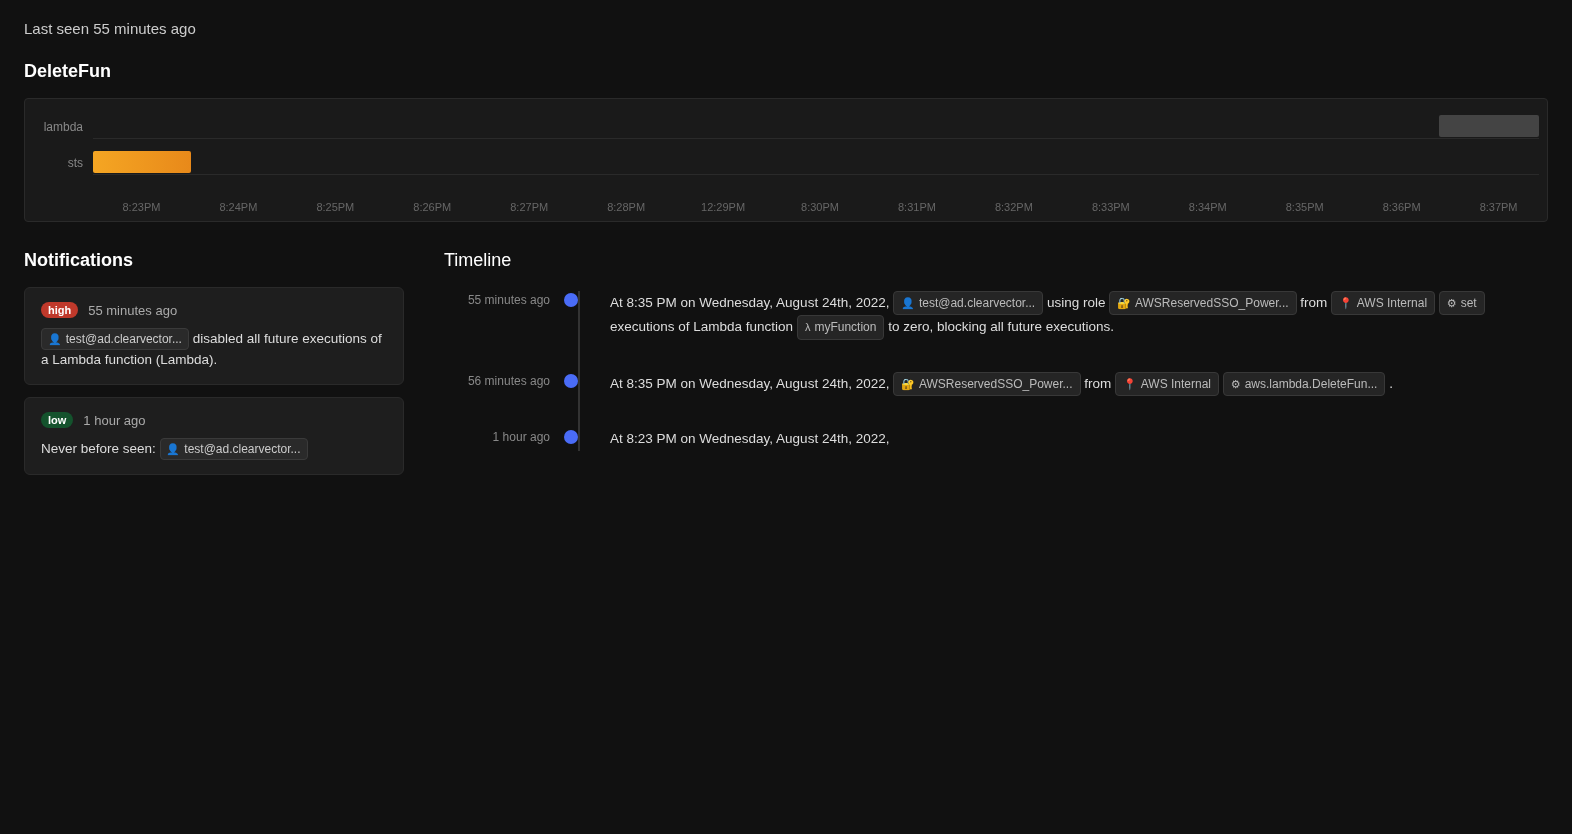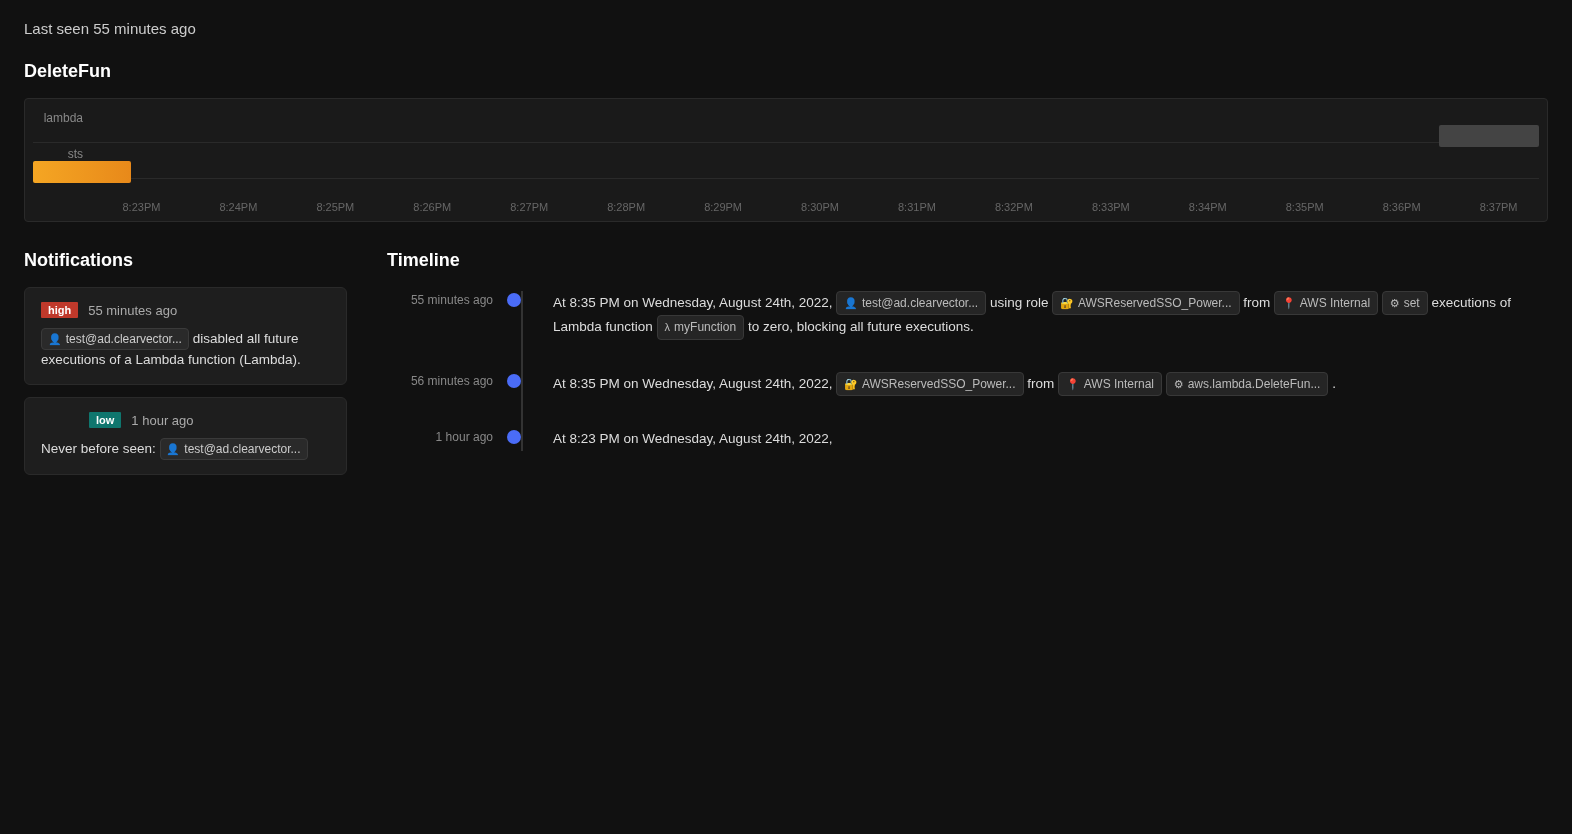--- a/index.html
+++ b/index.html
@@ -32,24 +32,24 @@
 
     .chart-container {
       background: #1a1a1a;
       border: 1px solid #2a2a2a;
       border-radius: 4px;
       padding: 12px 0 8px 0;
     }
 
     .chart-row {
       display: flex;
+      align-items: center;
       height: 32px;
       margin-bottom: 4px;
       padding: 0 8px;
-      flex-direction: column;
     }
 
     .chart-label {
       width: 60px;
       text-align: right;
       padding-right: 10px;
       color: #888;
       font-size: 12px;
       flex-shrink: 0;
     }
@@ -101,56 +101,55 @@
 
     
     .main-content {
       display: flex;
       gap: 40px;
       margin-top: 8px;
     }
 
     
     .notifications-section {
-      width: 323px;
+      width: 380px;
       flex-shrink: 0;
     }
 
     .notification-card {
       background: #1e1e1e;
       border: 1px solid #2a2a2a;
       border-radius: 6px;
       padding: 14px 16px;
       margin-bottom: 12px;
     }
 
     .notification-header {
       display: flex;
       align-items: center;
       gap: 10px;
       margin-bottom: 10px;
     }
 
     .badge {
       padding: 2px 7px;
-      border-radius: 1px;
+      border-radius: 8px;
       font-size: 11px;
       font-weight: 700;
       text-transform: lowercase;
     }
 
     .badge-high {
       background: #c0392b;
       color: #fff;
     }
 
     .badge-low {
-      background: #0f766e;
+      background: #14532d;
       color: #fff;
-      margin-left: 48px;
     }
 
     .notification-time {
       color: #aaa;
       font-size: 13px;
     }
 
     .notification-body {
       font-size: 13.5px;
       color: #ddd;
@@ -174,21 +173,21 @@
       font-size: 11px;
     }
 
     
     .timeline-section {
       flex: 1;
     }
 
     .timeline-title {
       font-size: 18px;
-      font-weight: 700;
+      font-weight: 400;
       color: #ffffff;
       margin-bottom: 20px;
     }
 
     .timeline-container {
       position: relative;
       padding-left: 0;
     }
 
     .timeline-line {
@@ -278,21 +277,21 @@
       </div>
     </div>
 
     <div class="chart-timeline" id="timeline-labels">
         <span class="timeline-label">8:23PM</span>
         <span class="timeline-label">8:24PM</span>
         <span class="timeline-label">8:25PM</span>
         <span class="timeline-label">8:26PM</span>
         <span class="timeline-label">8:27PM</span>
         <span class="timeline-label">8:28PM</span>
-        <span class="timeline-label">8:29PM</span>
+        <span class="timeline-label">12:29PM</span>
         <span class="timeline-label">8:30PM</span>
         <span class="timeline-label">8:31PM</span>
         <span class="timeline-label">8:32PM</span>
         <span class="timeline-label">8:33PM</span>
         <span class="timeline-label">8:34PM</span>
         <span class="timeline-label">8:35PM</span>
         <span class="timeline-label">8:36PM</span>
         <span class="timeline-label">8:37PM</span>
       </div>
   </div>

